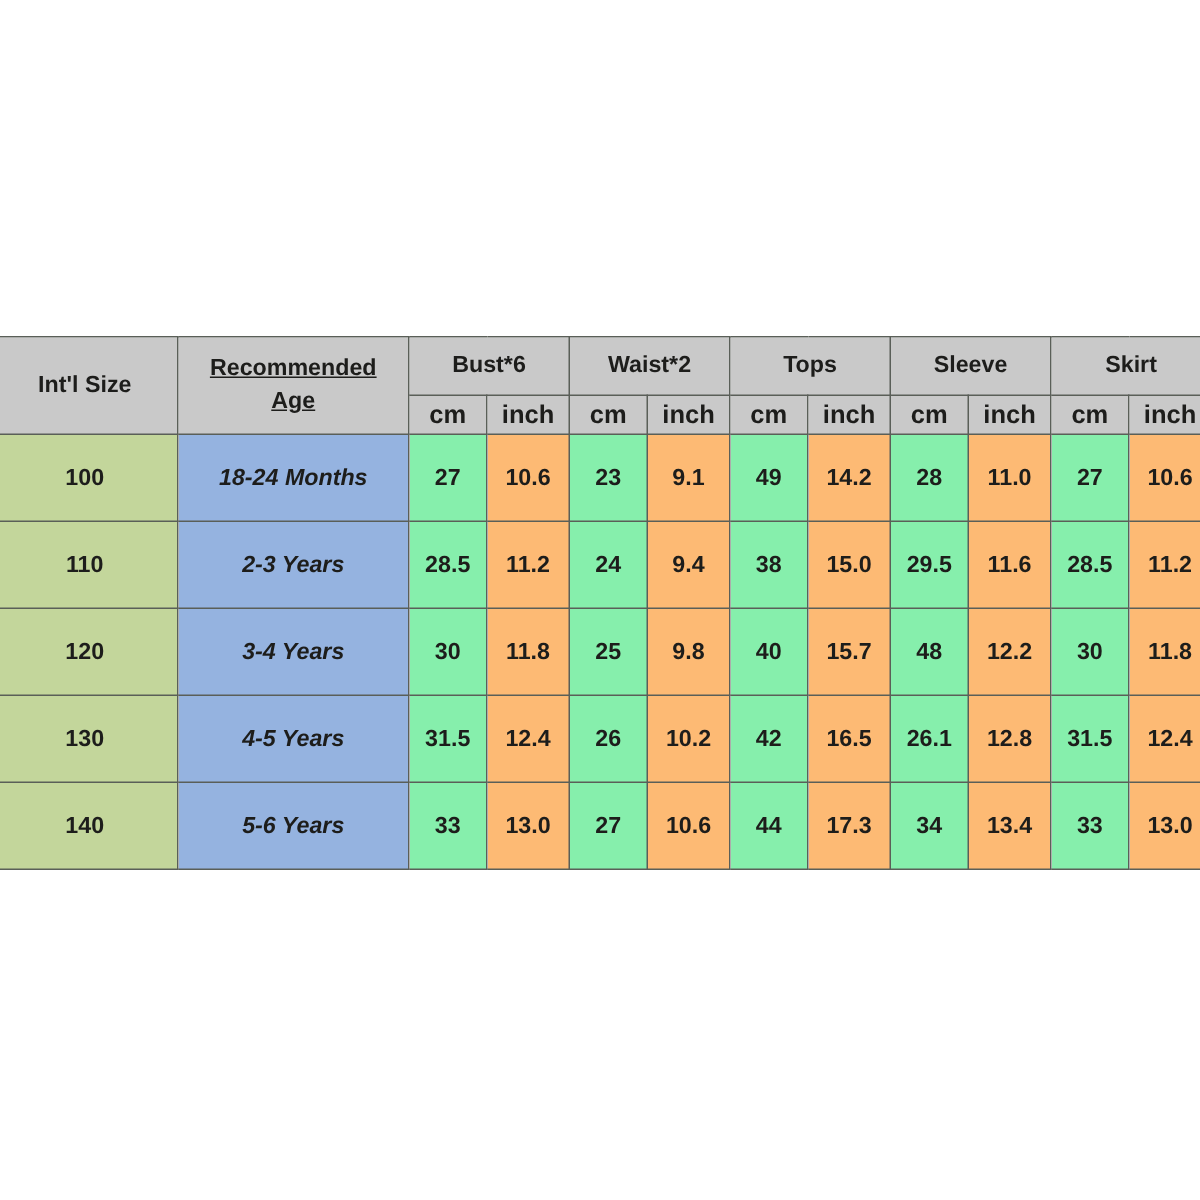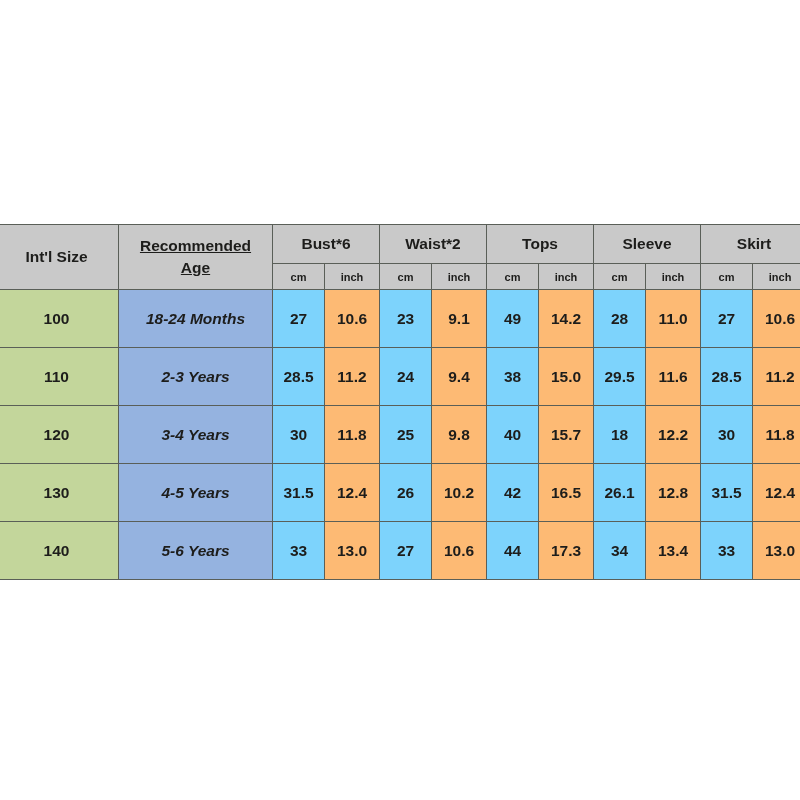--- a/index.html
+++ b/index.html
@@ -47,41 +47,41 @@
     white-space: nowrap;
     overflow: hidden;
   }
 
   
   tr.head-top td, tr.head-sub td {
     background: #c9c9c9;
     font-weight: bold;
   }
   tr.head-top td { height: 38px; }
-  tr.head-sub td { height: 25px; font-size: 11px; }
+  tr.head-sub td { height: 25px; font-size: 17px; }
 
   td.grp-title { font-size: 15.5px; }
   td.unit      { font-size: 14.5px; }
 
   td.intl-head {
     font-size: 15.5px;
     line-height: 1.25;
   }
   td.age-head {
     font-size: 15.5px;
     line-height: 1.45;
     text-decoration: underline;
   }
 
   
   tr.data-row td { height: 57px; }
 
   td.c-size  { background: #c3d69b; }
   td.c-age   { background: #95b3e0; font-style: italic; }
-  td.c-cm    { background: #7dd3fc; margin-left: 27px; }
+  td.c-cm    { background: #86efac; margin-left: 27px; }
   td.c-inch  { background: #fdba74; }
 
   
   col.col-size { width: 124px; }
   col.col-age  { width: 154px; }
   col.col-cm   { width: 52px; }
   col.col-inch { width: 55px; }
 </style>
 </head>
 <body>
@@ -167,21 +167,21 @@
 
         <tr class="data-row">
           <td class="c-size">120</td>
           <td class="c-age">3-4 Years</td>
           <td class="c-cm">30</td>
           <td class="c-inch">11.8</td>
           <td class="c-cm">25</td>
           <td class="c-inch">9.8</td>
           <td class="c-cm">40</td>
           <td class="c-inch">15.7</td>
-          <td class="c-cm">18</td>
+          <td class="c-cm">48</td>
           <td class="c-inch">12.2</td>
           <td class="c-cm">30</td>
           <td class="c-inch">11.8</td>
         </tr>
 
         <tr class="data-row">
           <td class="c-size">130</td>
           <td class="c-age">4-5 Years</td>
           <td class="c-cm">31.5</td>
           <td class="c-inch">12.4</td>

